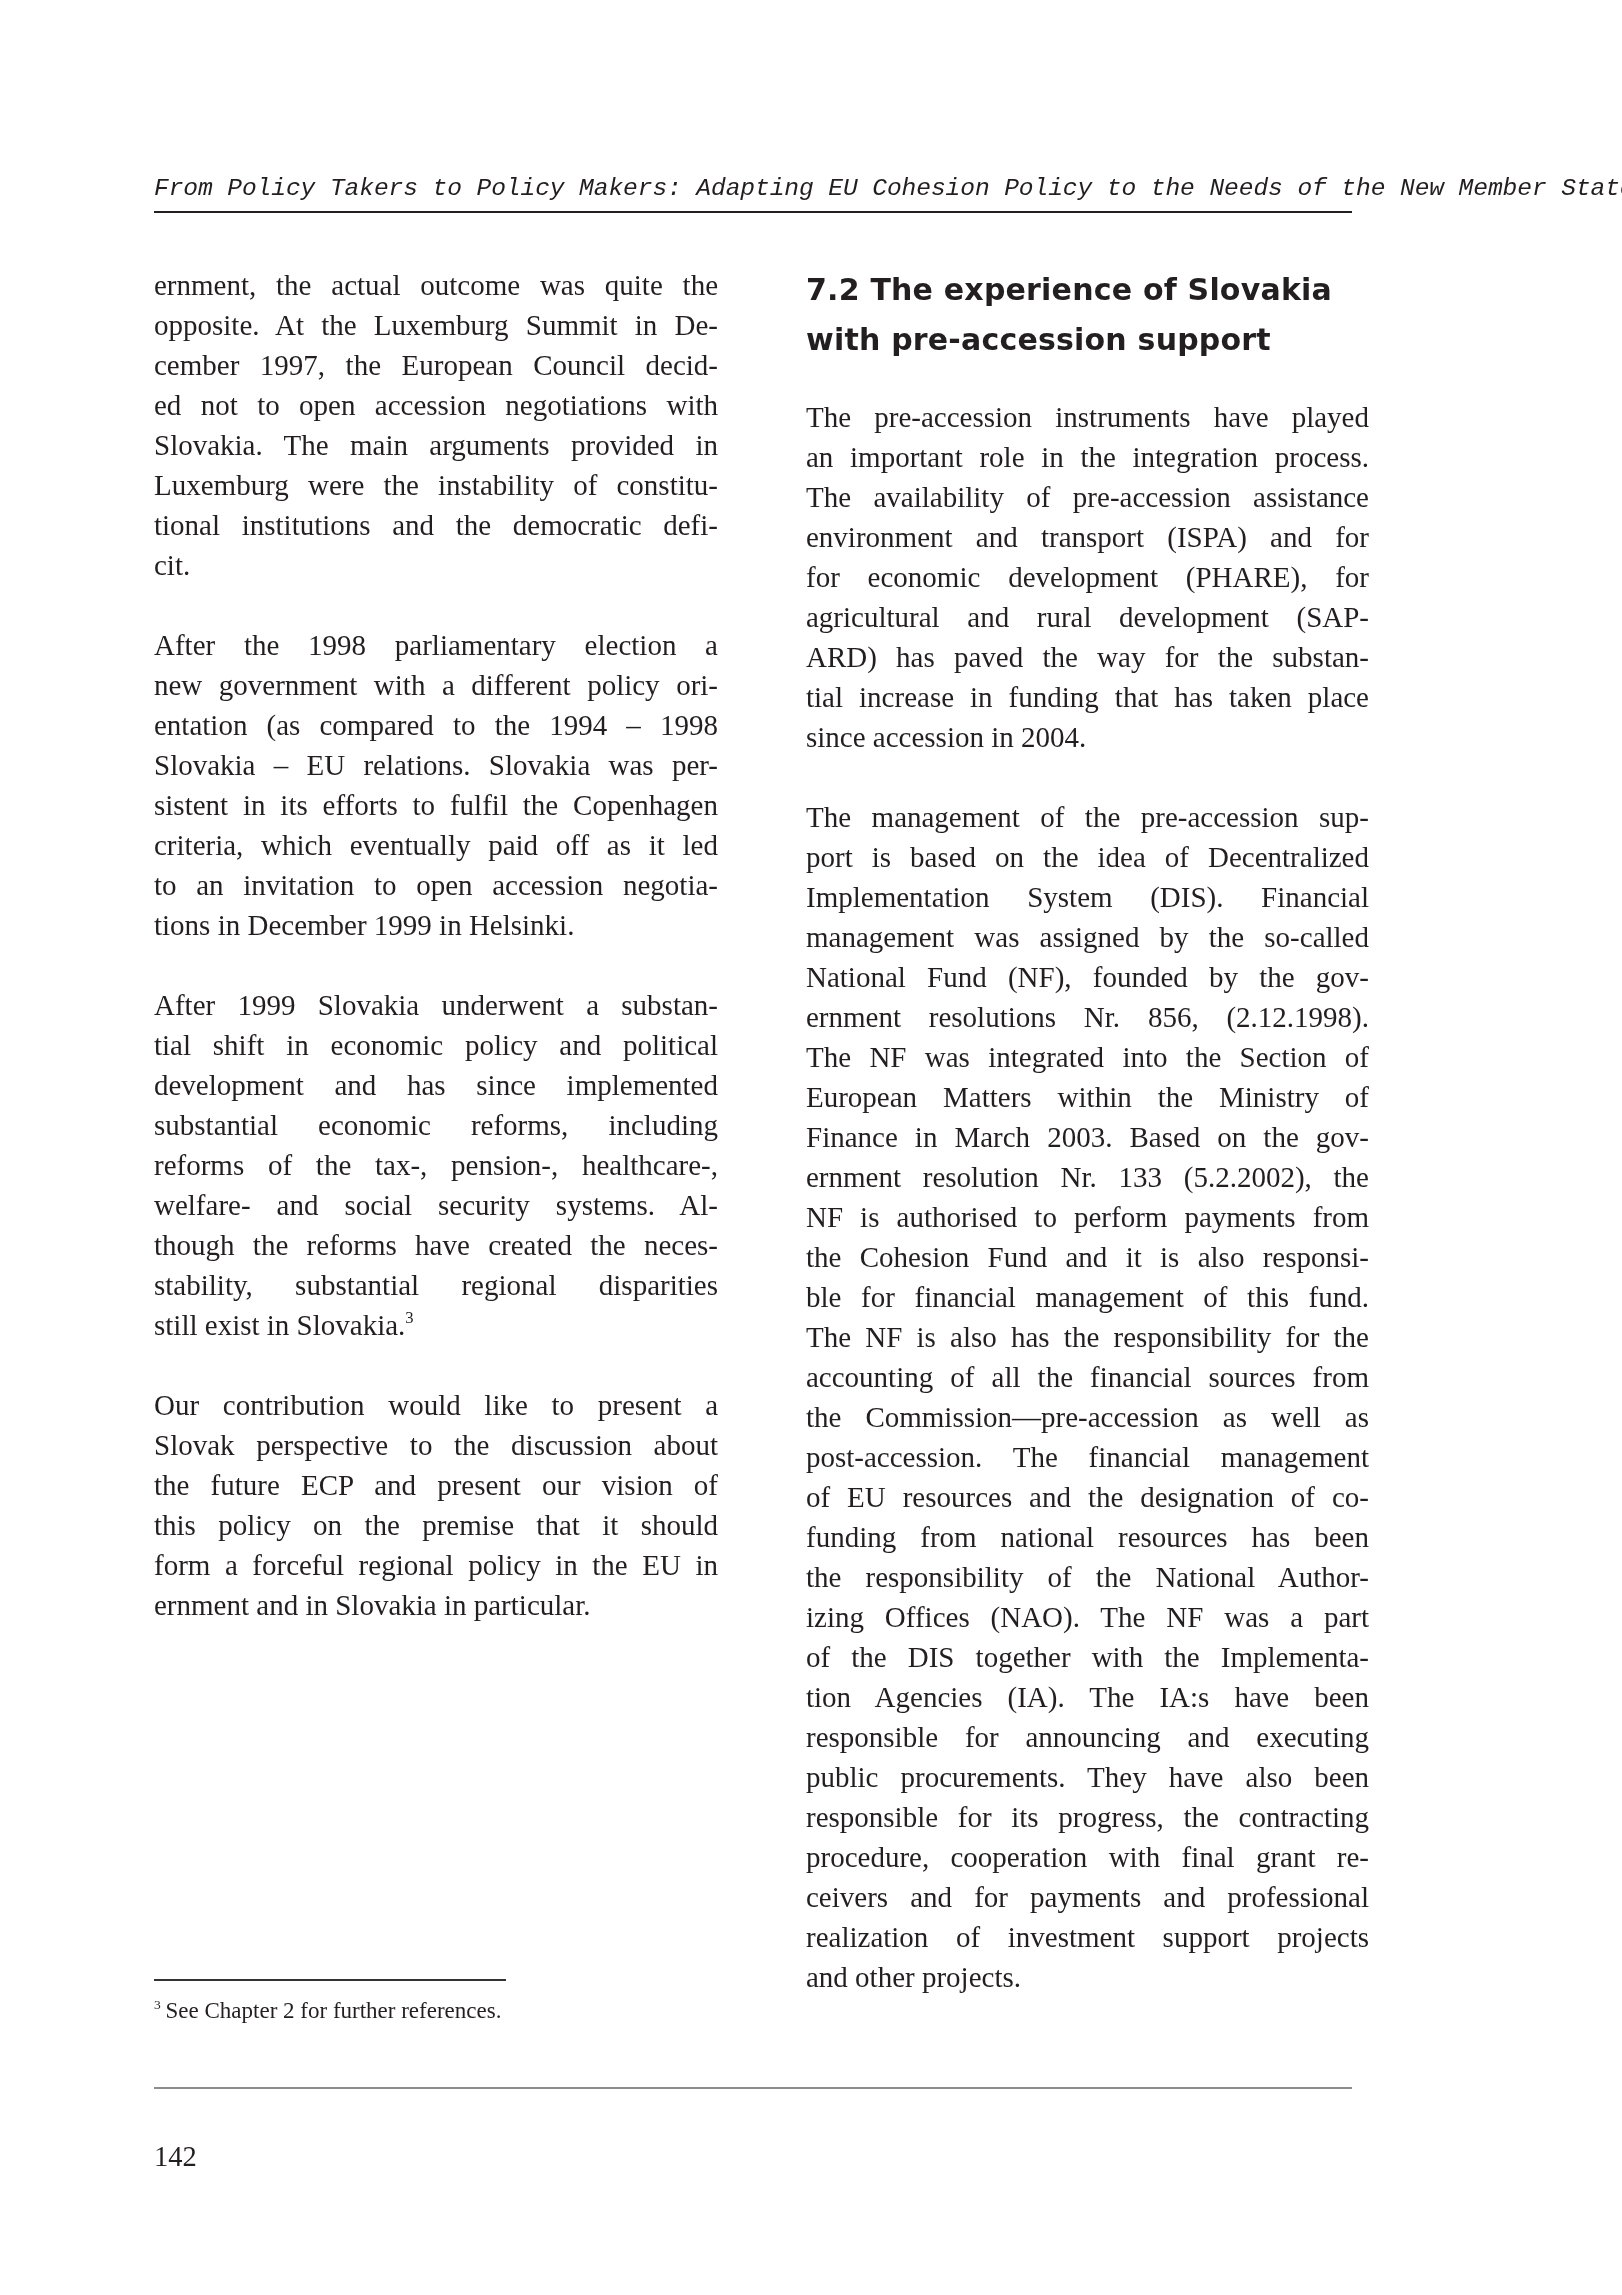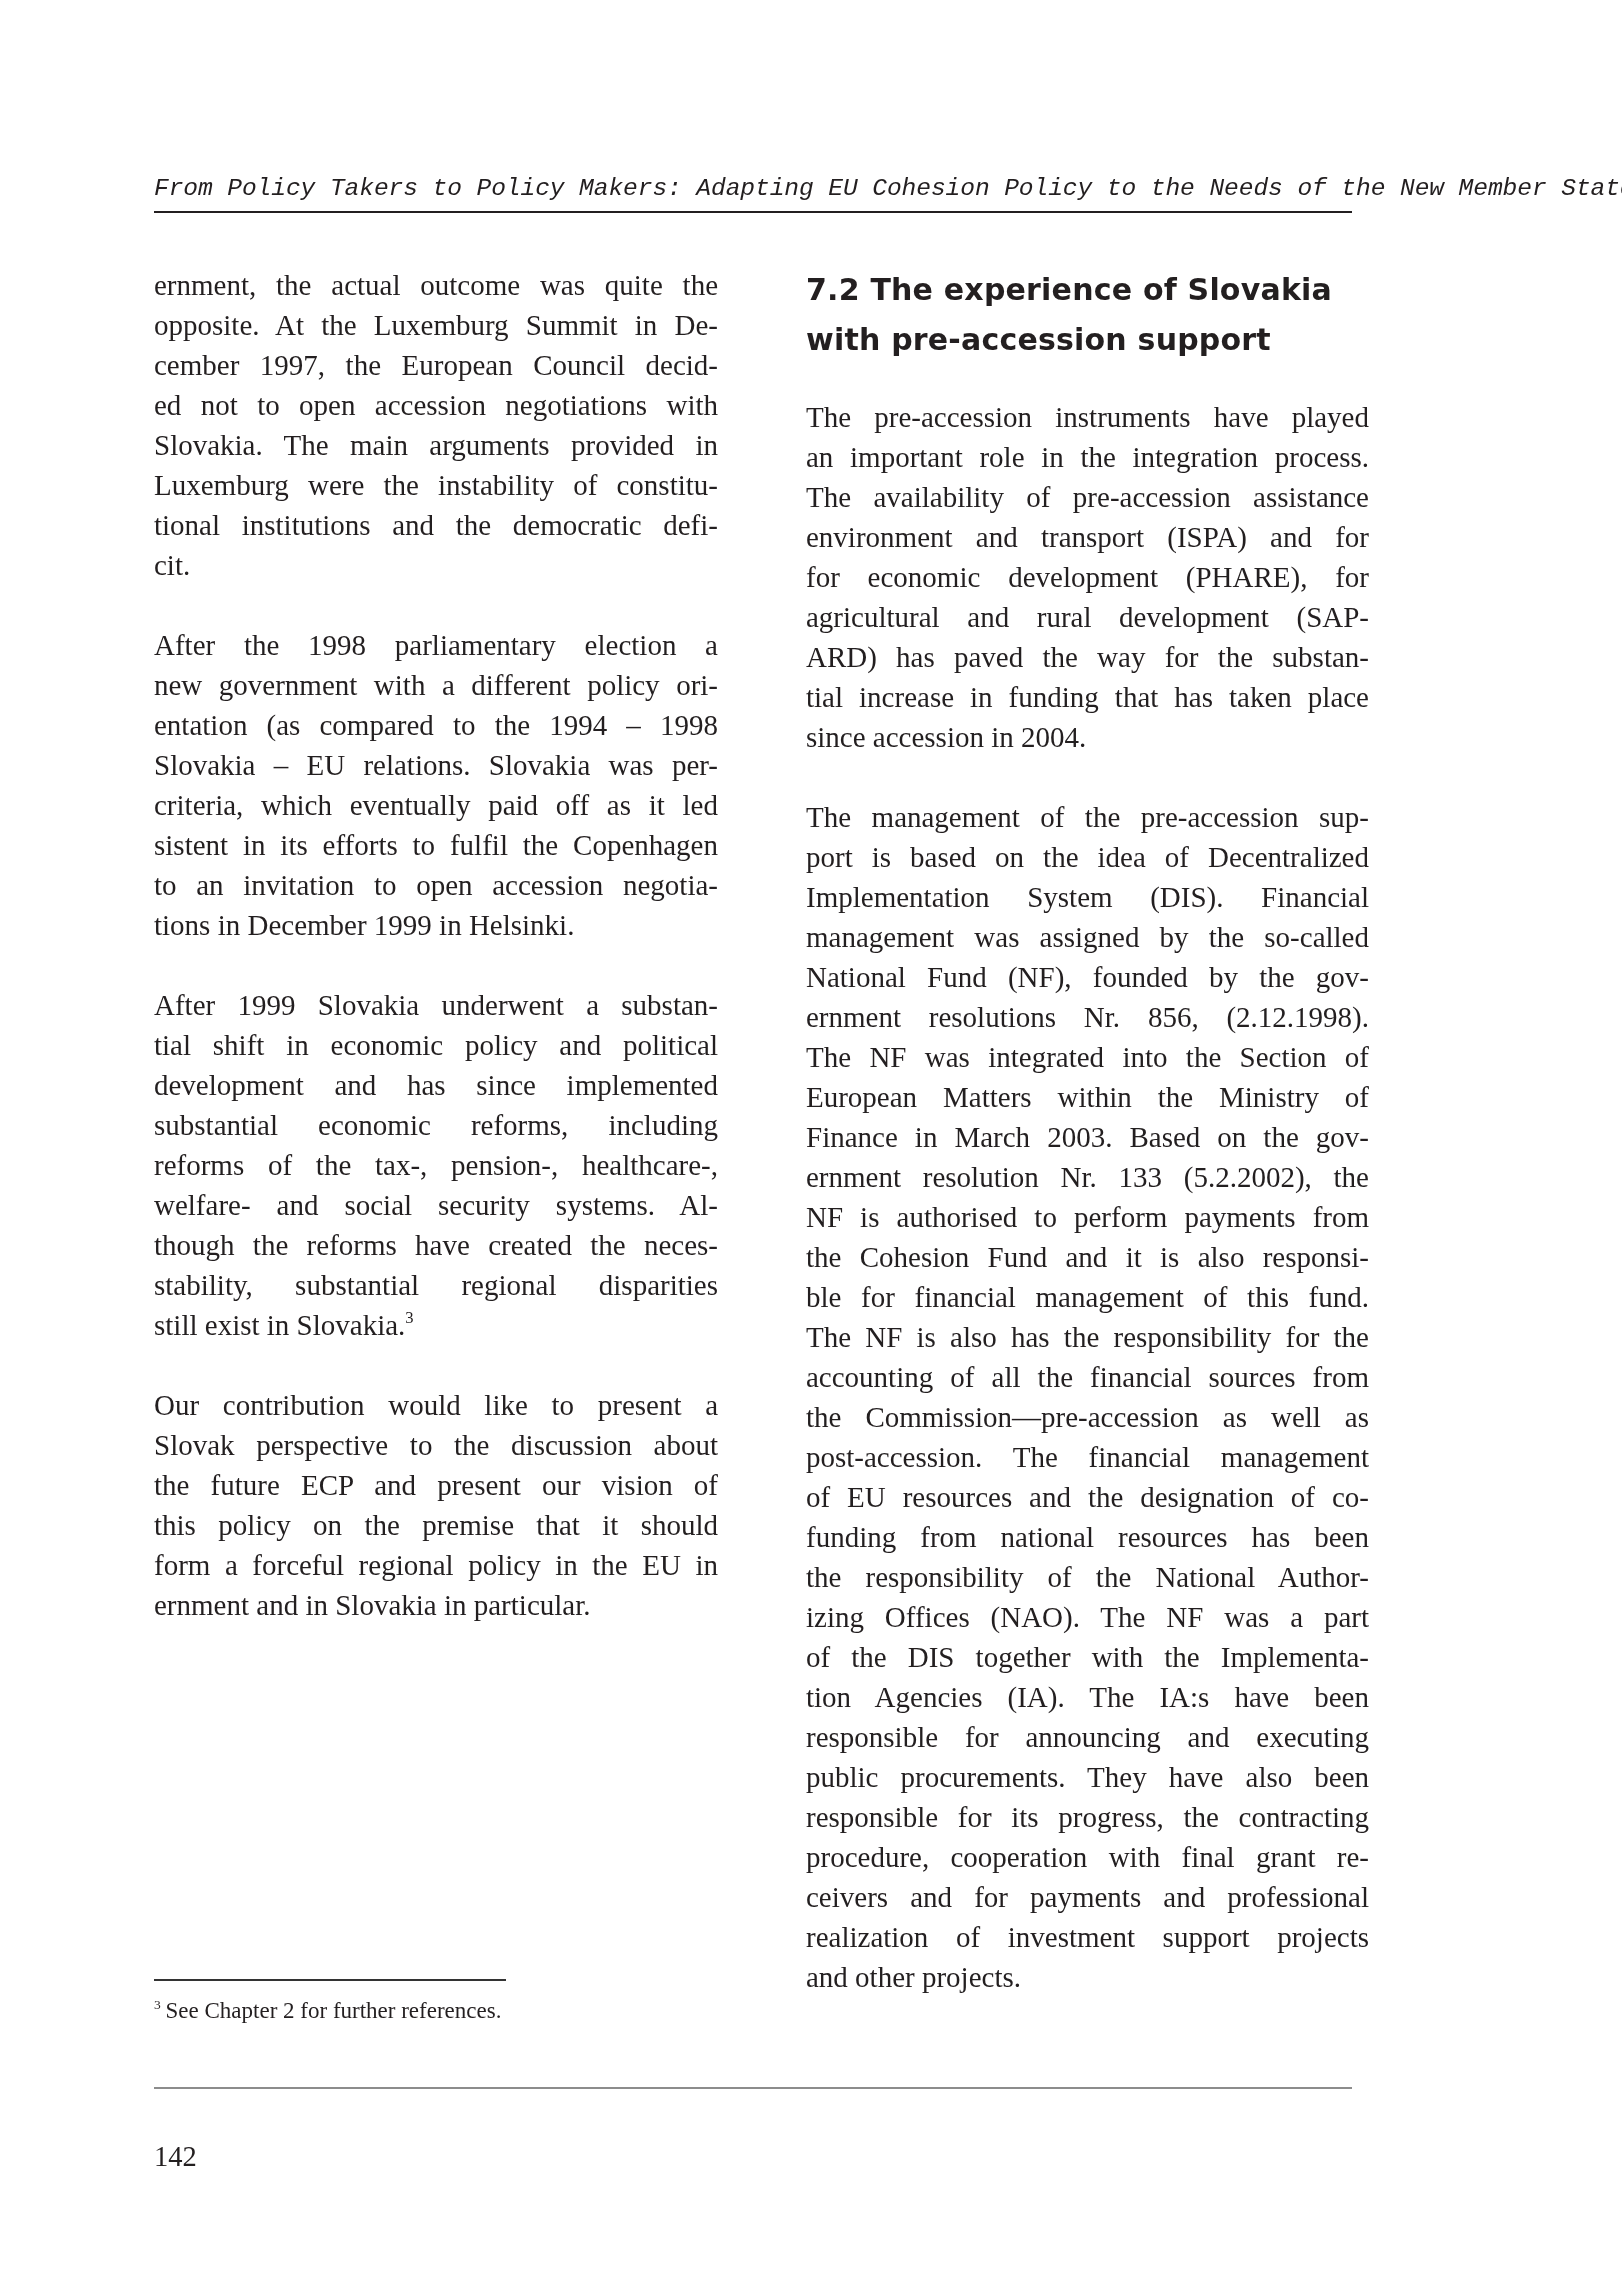--- a/index.html
+++ b/index.html
@@ -54,22 +54,22 @@
     <span class="line">Luxemburg were the instability of constitu-</span>
     <span class="line">tional institutions and the democratic defi-</span>
     <span class="line last">cit.</span>
   </div>
   <span class="gap"></span>
   <div>
     <span class="line">After the 1998 parliamentary election a</span>
     <span class="line">new government with a different policy ori-</span>
     <span class="line">entation (as compared to the 1994 – 1998</span>
     <span class="line">Slovakia – EU relations. Slovakia was per-</span>
+    <span class="line">sistent in its efforts to fulfil the Copenhagen</span>
     <span class="line">criteria, which eventually paid off as it led</span>
-    <span class="line">sistent in its efforts to fulfil the Copenhagen</span>
     <span class="line">to an invitation to open accession negotia-</span>
     <span class="line last">tions in December 1999 in Helsinki.</span>
   </div>
   <span class="gap"></span>
   <div>
     <span class="line">After 1999 Slovakia underwent a substan-</span>
     <span class="line">tial shift in economic policy and political</span>
     <span class="line">development and has since implemented</span>
     <span class="line">substantial economic reforms, including</span>
     <span class="line">reforms of the tax-, pension-, healthcare-,</span>

